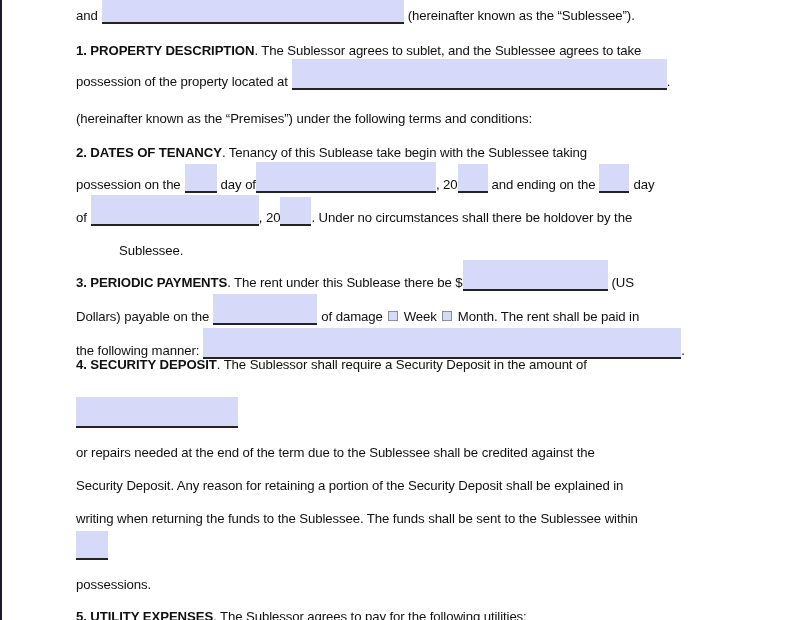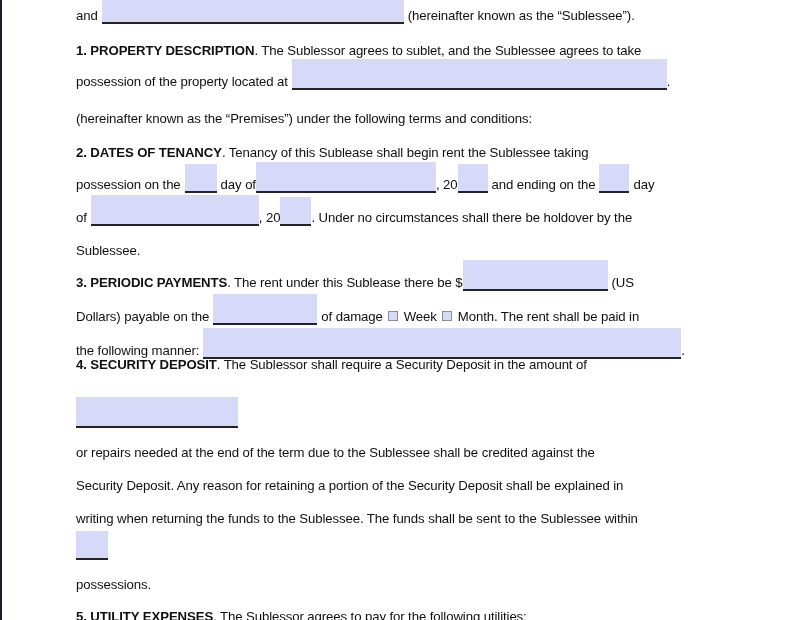--- a/index.html
+++ b/index.html
@@ -88,29 +88,29 @@
 
     <div class="line" style="top:42px;">
       <span class="bold">1. PROPERTY DESCRIPTION</span><span>. The Sublessor agrees to sublet, and the Sublessee agrees to take</span>
     </div>
     <div class="line" style="top:73px;">
       <span>possession of the property located at</span><span class="gap"></span><span class="field tall" style="width:375px;"></span><span>.</span>
     </div>
     <div class="line" style="top:110px;">(hereinafter known as the “Premises”) under the following terms and conditions:</div>
 
     <div class="line" style="top:144px;">
-      <span class="bold">2. DATES OF TENANCY</span><span>. Tenancy of this Sublease shall begin rent the Sublessee taking</span>
+      <span class="bold">2. DATES OF TENANCY</span><span>. Tenancy of this Sublease take begin with the Sublessee taking</span>
     </div>
     <div class="line" style="top:176px;">
       <span>possession on the</span><span class="gap"></span><span class="field" style="width:32px;"></span><span class="gap"></span><span>day of</span><span class="field tall" style="width:180px;"></span><span>, 20</span><span class="field" style="width:30px;"></span><span class="gap"></span><span>and ending on the</span><span class="gap"></span><span class="field" style="width:30px;"></span><span class="gap"></span><span>day</span>
     </div>
     <div class="line" style="top:209px;text-align:right;">
       <span>of</span><span class="gap"></span><span class="field tall" style="width:168px;"></span><span>, 20</span><span class="field" style="width:31px;"></span><span>. Under no circumstances shall there be holdover by the</span>
     </div>
-    <div class="line" style="top:242px;">Sublessee.</div>
+    <div class="line" style="top:242px;margin-left:43px;">Sublessee.</div>
 
     <div class="line" style="top:274px;">
       <span class="bold">3. PERIODIC PAYMENTS</span><span>. The rent under this Sublease there be $</span><span class="field tall" style="width:145px;"></span><span class="gap"></span><span>(US</span>
     </div>
     <div class="line" style="top:308px;">
       <span>Dollars) payable on the</span><span class="gap"></span><span class="field tall" style="width:104px;"></span><span class="gap"></span><span>of damage</span><span class="gap"></span><span class="checkbox"></span><span class="gap"></span><span>Week</span><span class="gap"></span><span class="checkbox"></span><span class="gap"></span><span>Month. The rent shall be paid in</span>
     </div>
     <div class="line" style="top:342px;">
       <span>the following manner:</span><span class="gap"></span><span class="field tall" style="width:478px;"></span><span>.</span>
     </div>

